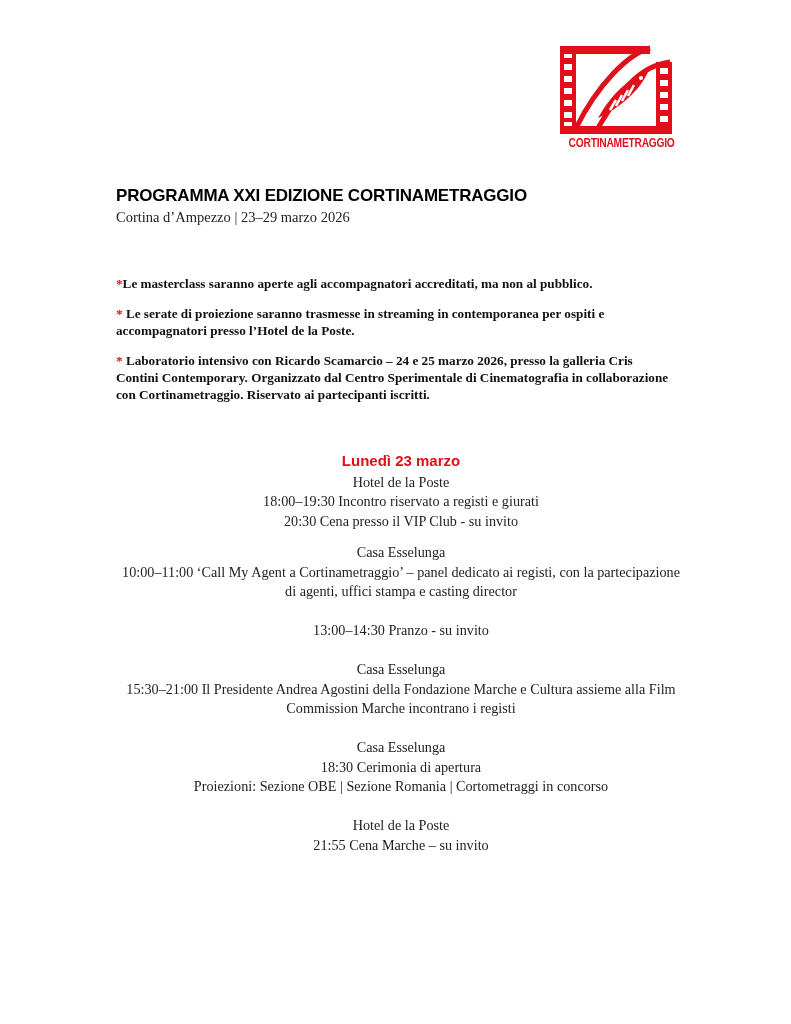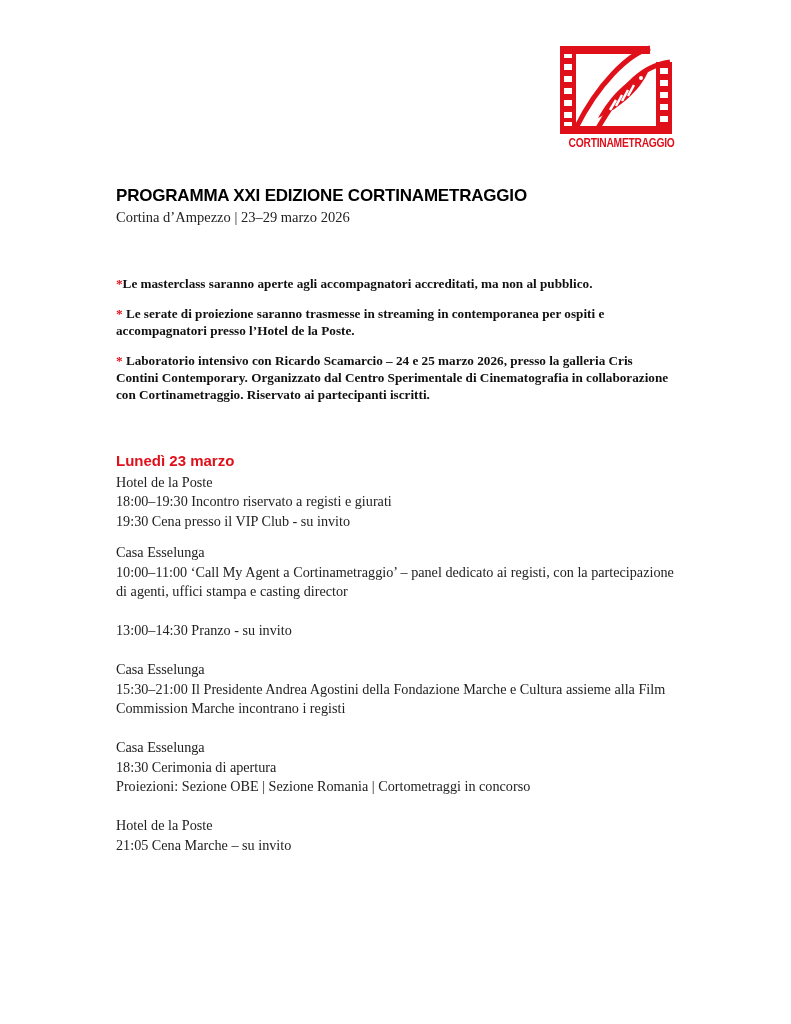--- a/index.html
+++ b/index.html
@@ -5,21 +5,21 @@
   html, body { margin: 0; padding: 0; background: #ffffff; }
   body { width: 791px; height: 1024px; position: relative; overflow: hidden; font-family: "DejaVu Serif", "Liberation Serif", serif; color: #222; }
   .logo { position: absolute; left: 558px; top: 44px; width: 118px; height: 110px; }
   .logo-text { position: absolute; left: 0; top: 92px; width: 118px; text-align: center; font-family: "Liberation Sans", sans-serif; font-weight: bold; font-size: 12.5px; color: #e0101b; letter-spacing: -0.3px; transform: scaleX(0.82); transform-origin: center; }
   .title { position: absolute; left: 116px; top: 186px; font-family: "Liberation Sans", sans-serif; font-weight: bold; font-size: 17px; color: #000000; letter-spacing: -0.2px; }
   .subtitle { position: absolute; left: 116px; top: 209px; font-family: "Liberation Serif", serif; font-size: 14.5px; color: #222; }
   .notes { position: absolute; left: 116px; top: 275px; width: 560px; font-family: "Liberation Serif", serif; font-weight: bold; font-size: 13.2px; line-height: 17px; color: #111; }
   .note { margin: 0 0 13px 0; }
   .star { color: #e0101b; }
   .day-heading { font-family: "Liberation Sans", sans-serif; font-weight: bold; font-size: 15px; color: #e0101b; margin: 0 0 2px 0; }
-  .day { position: absolute; left: 116px; width: 570px; font-family: "Liberation Serif", serif; font-size: 14.2px; line-height: 19.5px; color: #222; }
+  .day { position: absolute; left: 116px; width: 570px; font-family: "Liberation Serif", serif; font-size: 14.2px; line-height: 19.5px; color: #222; text-align: center; }
   .line { display: block; }
   .gap { height: 19.5px; }
 </style>
 </head>
 <body>
 
 <div class="logo">
   <svg width="118" height="95" viewBox="0 0 118 95">
 
     <rect x="2" y="2" width="16" height="86" fill="#e0101b"></rect>
@@ -66,31 +66,31 @@
 <div class="notes">
   <p class="note"><span class="star">*</span><span>Le masterclass saranno aperte agli accompagnatori accreditati, ma non al pubblico.</span></p>
   <p class="note"><span class="star">*</span><span> Le serate di proiezione saranno trasmesse in streaming in contemporanea per ospiti e accompagnatori presso l’Hotel de la Poste.</span></p>
   <p class="note"><span class="star">*</span><span> Laboratorio intensivo con Ricardo Scamarcio – 24 e 25 marzo 2026, presso la galleria Cris Contini Contemporary. Organizzato dal Centro Sperimentale di Cinematografia in collaborazione con Cortinametraggio. Riservato ai partecipanti iscritti.</span></p>
 </div>
 
 <div class="day" style="top:451px;">
   <div class="day-heading">Lunedì 23 marzo</div>
   <span class="line">Hotel de la Poste</span>
   <span class="line">18:00–19:30 Incontro riservato a registi e giurati</span>
-  <span class="line">19:30 Cena presso il VIP Club - su invito</span>
+  <span class="line">20:30 Cena presso il VIP Club - su invito</span>
 </div>
 
 <div class="day" style="top:543px;">
   <span class="line">Casa Esselunga</span>
   <span class="line">10:00–11:00 ‘Call My Agent a Cortinametraggio’ – panel dedicato ai registi, con la partecipazione di agenti, uffici stampa e casting director</span>
   <div class="gap"></div>
   <span class="line">13:00–14:30 Pranzo - su invito</span>
   <div class="gap"></div>
   <span class="line">Casa Esselunga</span>
   <span class="line">15:30–21:00 Il Presidente Andrea Agostini della Fondazione Marche e Cultura assieme alla Film Commission Marche incontrano i registi</span>
   <div class="gap"></div>
   <span class="line">Casa Esselunga</span>
   <span class="line">18:30 Cerimonia di apertura</span>
   <span class="line">Proiezioni: Sezione OBE | Sezione Romania | Cortometraggi in concorso</span>
   <div class="gap"></div>
   <span class="line">Hotel de la Poste</span>
-  <span class="line">21:05 Cena Marche – su invito</span>
+  <span class="line">21:55 Cena Marche – su invito</span>
 </div>
 
 </body></html>

